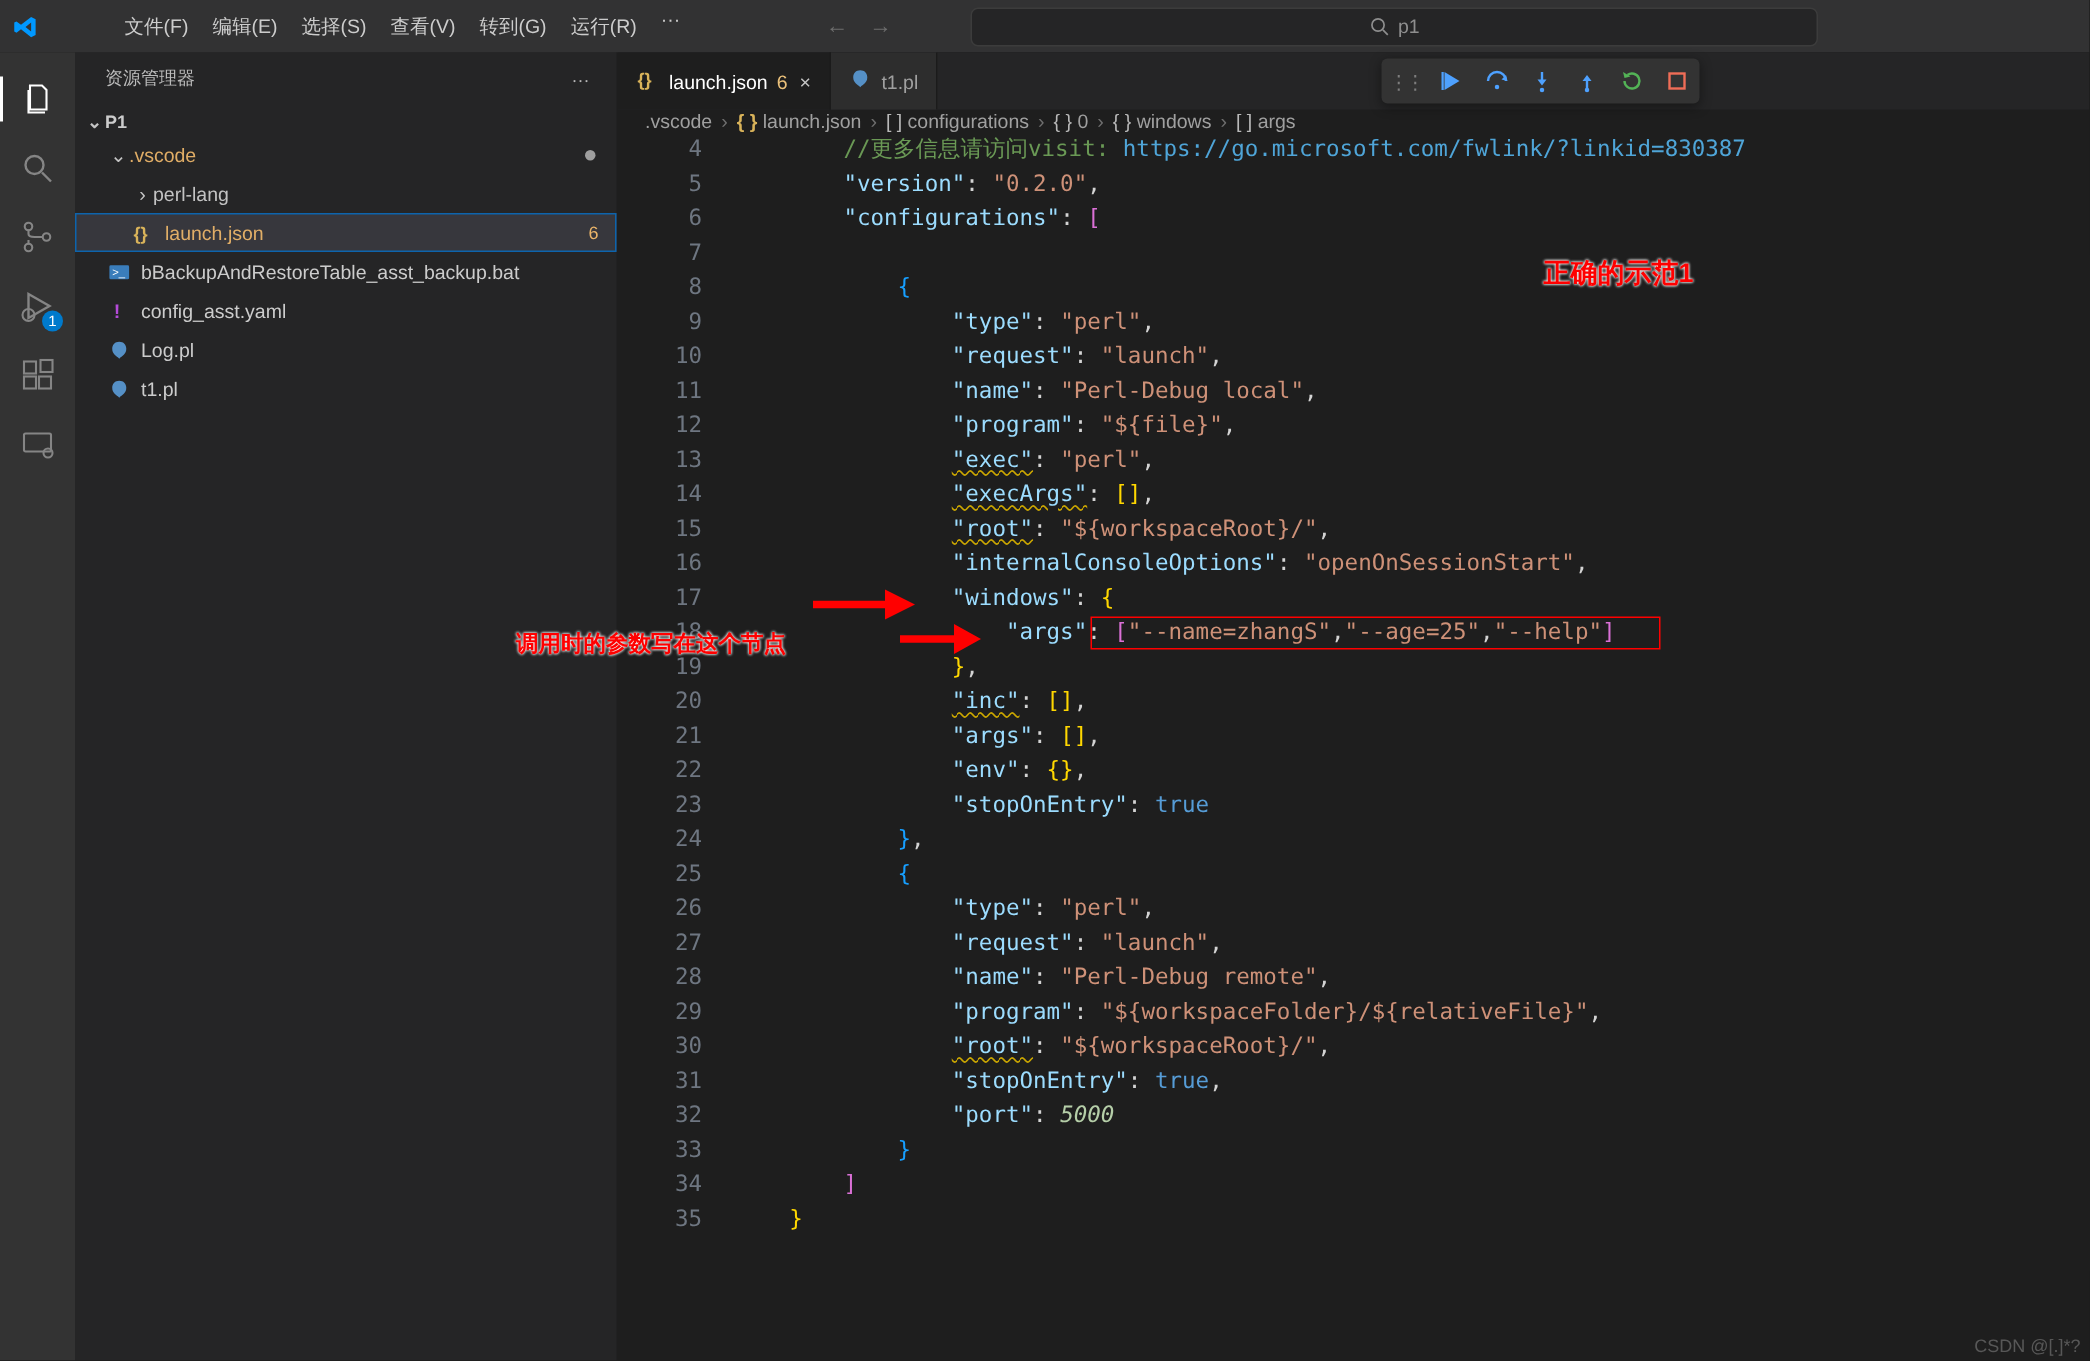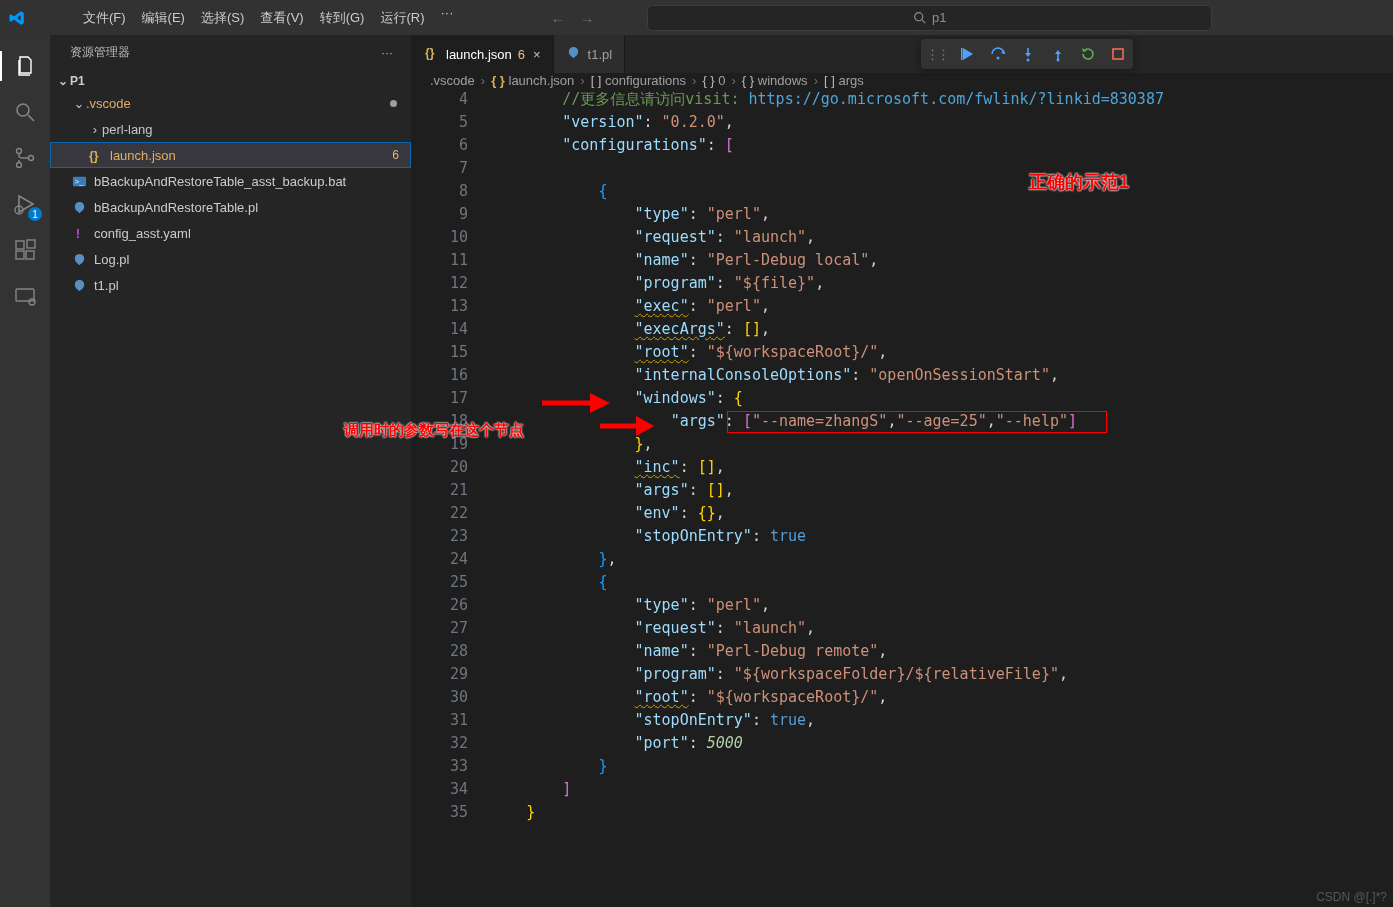--- a/index.html
+++ b/index.html
@@ -178,28 +178,20 @@
               <svg class="file-icon" viewBox="0 0 16 16">
                 <rect x="1" y="3" width="14" height="10" rx="1" fill="#3a7dbb"></rect>
                 <text x="3" y="11" font-size="8" fill="#fff">&gt;_</text>
               </svg>
             </span>
             <span class="">bBackupAndRestoreTable_asst_backup.bat</span>
           </div>
           <div class="tree-item level1">
             <span class="iconbox">
               <svg class="file-icon" viewBox="0 0 16 16">
-                <path fill="#5590c6" d="M8 2c3 0 5 2 5 5 0 4-3 5-5 7-2-2-5-3-5-7 0-3 2-5 5-5z"></path>
-              </svg>
-            </span>
-            <span class="">bBackupAndRestoreTable.pl</span>
-          </div>
-          <div class="tree-item level1">
-            <span class="iconbox">
-              <svg class="file-icon" viewBox="0 0 16 16">
                 <text x="4" y="13" font-size="14" fill="#b44bd8" font-weight="bold">!</text>
               </svg>
             </span>
             <span class="">config_asst.yaml</span>
           </div>
           <div class="tree-item level1">
             <span class="iconbox">
               <svg class="file-icon" viewBox="0 0 16 16">
                 <path fill="#5590c6" d="M8 2c3 0 5 2 5 5 0 4-3 5-5 7-2-2-5-3-5-7 0-3 2-5 5-5z"></path>
               </svg>

